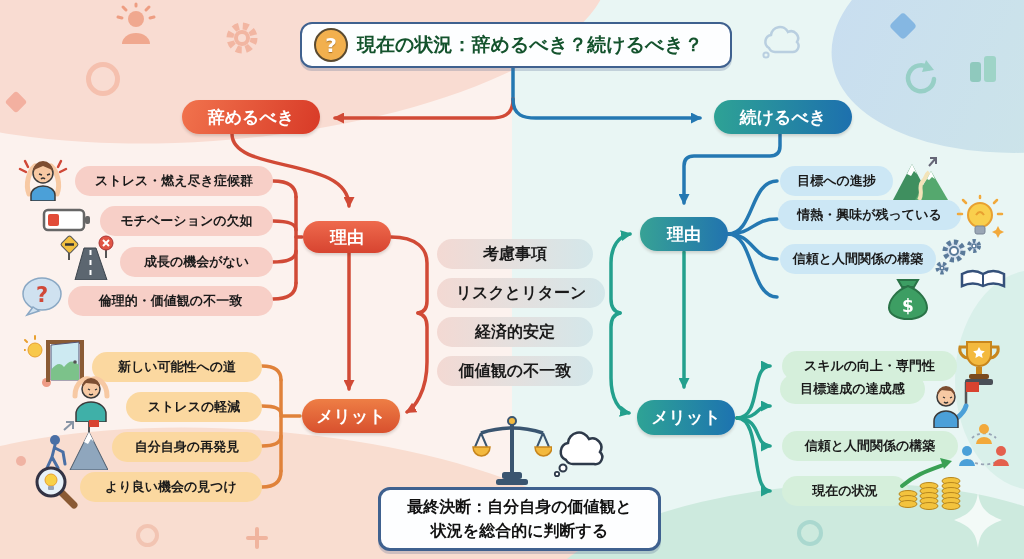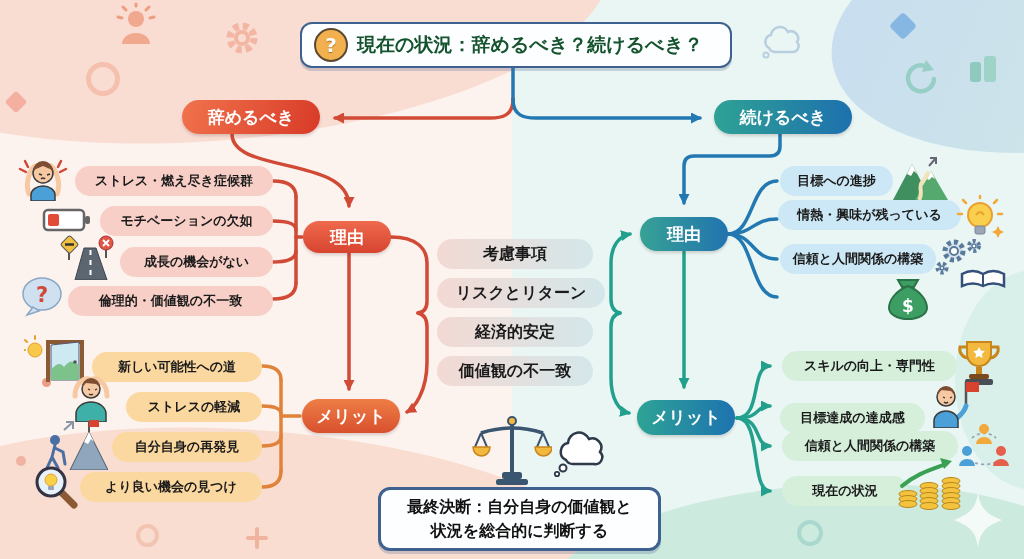--- a/index.html
+++ b/index.html
@@ -45,21 +45,21 @@
   .amber{background:#fbd8a0;}
   .sky{background:#cce7f5;}
   .mint{background:#d5efdb;}
   .mid{background:linear-gradient(90deg,#f3d9d3,#d4e7ea);font-size:16px;}
   #lr1{left:75px;top:166px;width:198px;}  #lr2{left:100px;top:206px;width:173px;}
   #lr3{left:120px;top:247px;width:153px;} #lr4{left:68px;top:286px;width:205px;}
   #lm1{left:92px;top:352px;width:170px;}  #lm2{left:126px;top:392px;width:136px;}
   #lm3{left:112px;top:432px;width:150px;} #lm4{left:80px;top:472px;width:182px;}
   #rr1{left:780px;top:166px;width:113px;} #rr2{left:778px;top:200px;width:183px;}
   #rr3{left:780px;top:244px;width:156px;} #rr4{left:780px;top:282px;width:103px;}
-  #rm1{left:782px;top:351px;width:175px;} #rm2{left:780px;top:403px;width:145px;}
+  #rm1{left:782px;top:351px;width:175px;} #rm2{left:780px;top:374px;width:145px;}
   #rm3{left:782px;top:431px;width:176px;} #rm4{left:782px;top:476px;width:126px;}
   #c1{left:437px;top:239px;width:156px;}  #c2{left:437px;top:278px;width:168px;}
   #c3{left:437px;top:317px;width:156px;}  #c4{left:437px;top:356px;width:156px;}
   .bigbox{position:absolute;z-index:2;background:#fdfeff;border:3px solid #3f618f;border-radius:12px;
     box-shadow:0 3px 0 rgba(80,100,140,.25);}
   #titlebox{left:300px;top:22px;width:432px;height:46px;display:flex;align-items:center;gap:9px;
     padding:0 12px;box-sizing:border-box;border-width:2.5px;}
   #titlebox .q{width:30px;height:30px;border-radius:50%;background:#f2b04e;border:2px solid #5a4a30;
     color:#fff;font-weight:bold;font-size:20px;display:flex;align-items:center;justify-content:center;
     text-shadow:0 1px 1px rgba(120,70,0,.6);flex:0 0 auto;}

